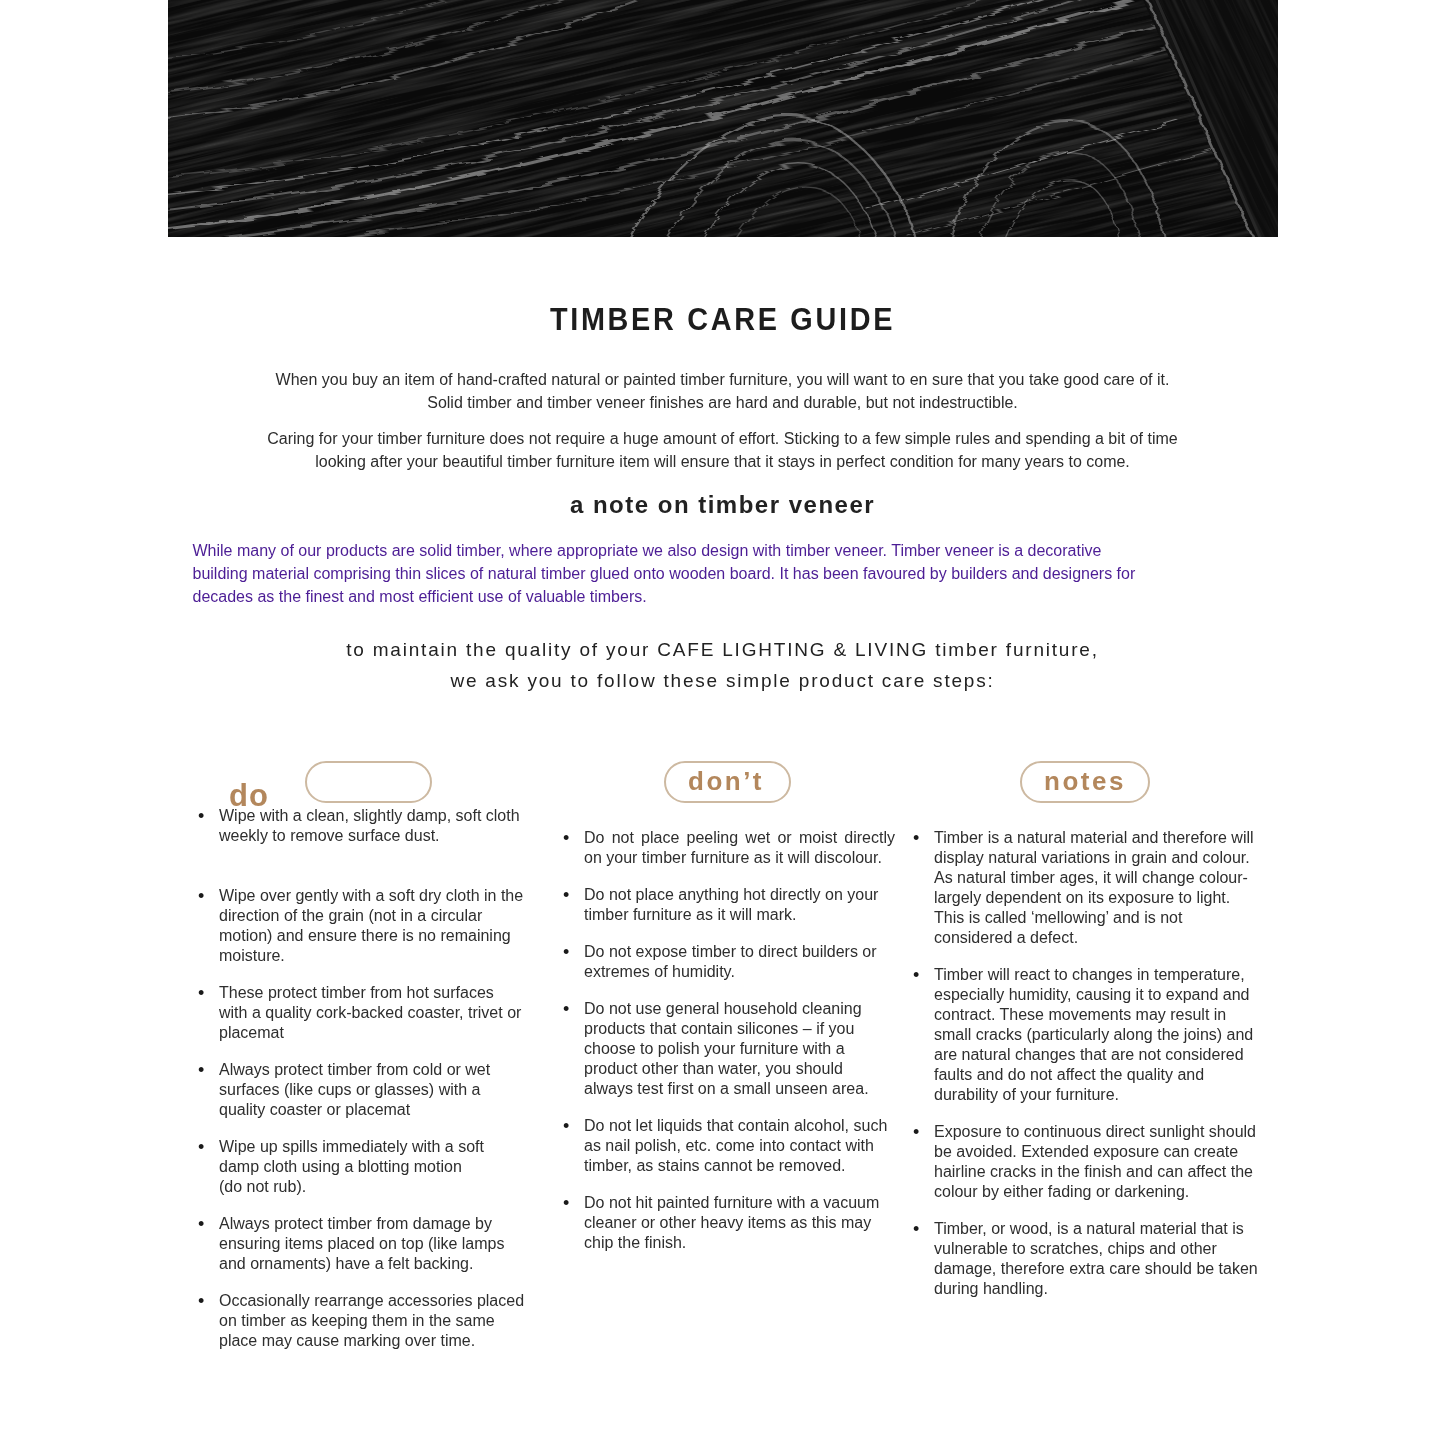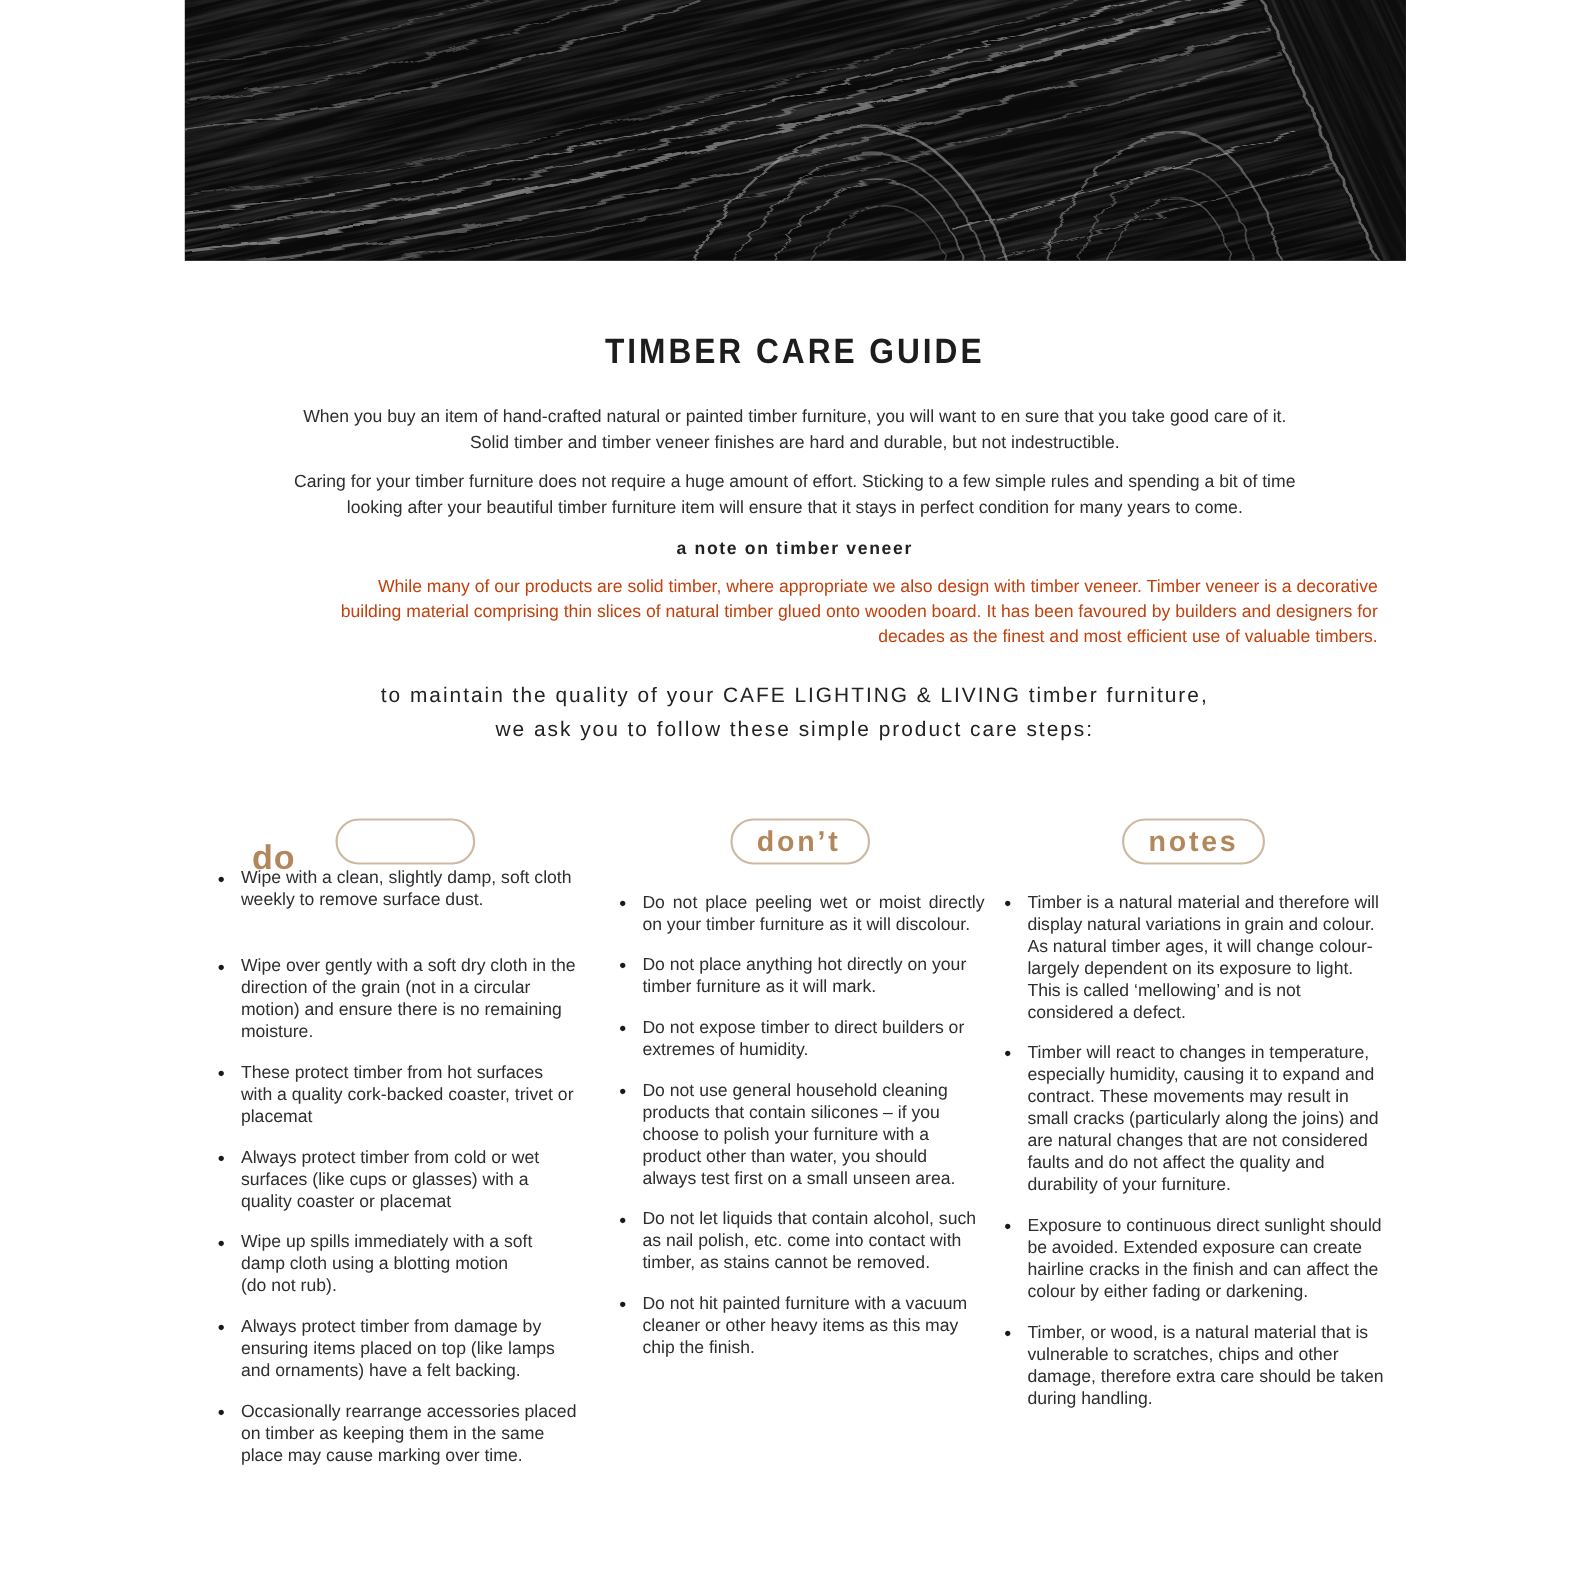--- a/index.html
+++ b/index.html
@@ -40,32 +40,32 @@
     font-size: 16px;
     line-height: 23px;
     color: #2d2d2d;
     white-space: pre-line;
   }
   .intro-p + .intro-p { margin-top: 13px; }
 
   .veneer-heading {
     margin-top: 18px;
     text-align: center;
-    font-size: 16px;
+    font-size: 24px;
     letter-spacing: 1.5px;
     color: #222222;
     white-space: pre-line;
   }
   .veneer-body {
     margin: 8px auto 0 auto;
     width: 1060px;
-    text-align: right;
+    text-align: left;
     font-size: 16px;
     line-height: 23px;
-    color: #c2410c;
+    color: #4c1d95;
     white-space: pre-line;
   }
 
   .steps-intro {
     margin-top: 26px;
     text-align: center;
     font-size: 19px;
     line-height: 31px;
     letter-spacing: 1.8px;
     color: #222222;

